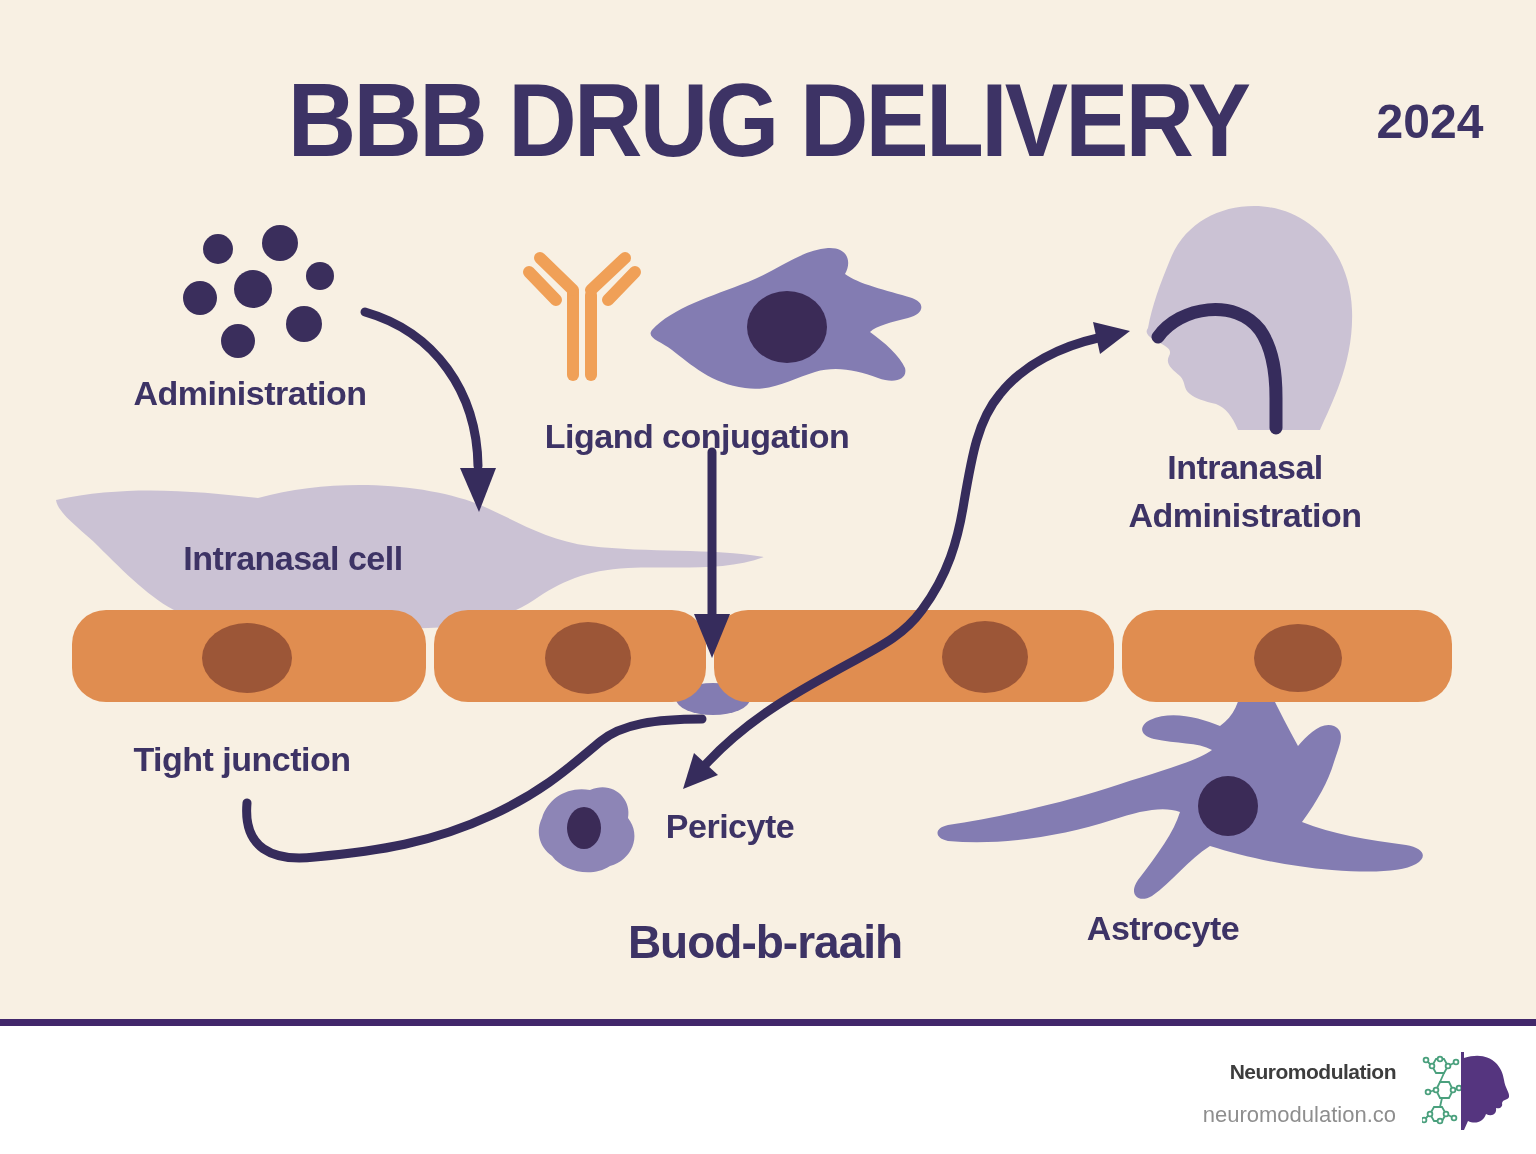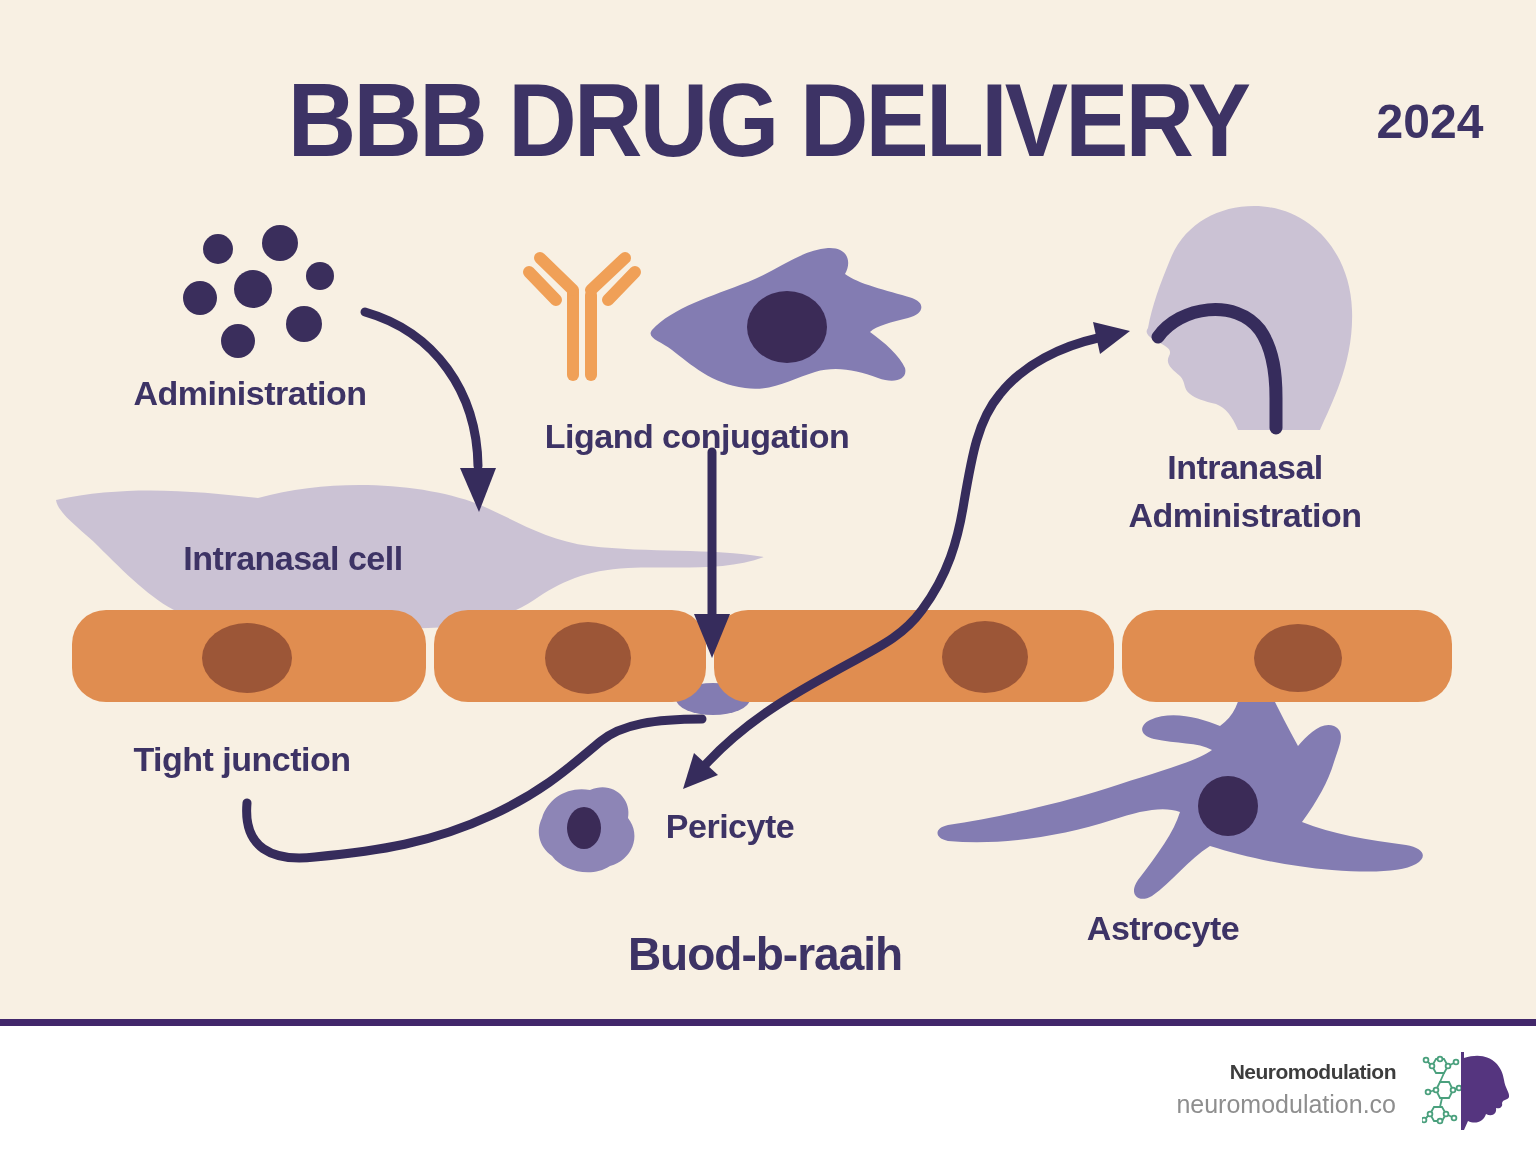--- a/index.html
+++ b/index.html
@@ -15,26 +15,26 @@
   .year{position:absolute;left:1370px;top:94px;width:120px;text-align:center;
        color:#3d3365;font-weight:700;font-size:48px;letter-spacing:0px;}
   .lbl{font-size:34px;}
   .lbl-nano{left:95px;top:373px;width:310px;}
   .lbl-ligand{left:507px;top:396px;width:380px;margin-top:20px;}
   .lbl-intranasal{left:1090px;top:444px;width:310px;line-height:1.4;}
   .lbl-endo{left:143px;top:538px;width:300px;}
   .lbl-tight{left:92px;top:739px;width:300px;}
   .lbl-pericyte{left:630px;top:806px;width:200px;}
   .lbl-astro{left:1043px;top:908px;width:240px;text-align:center;}
-  .caption{left:560px;top:915px;width:410px;font-size:46px;letter-spacing:-1px;margin-top:12px;}
+  .caption{left:560px;top:915px;width:410px;font-size:46px;letter-spacing:-1px;}
   .separator{position:absolute;left:0;top:1019px;width:1536px;height:7px;background:#42276b;}
   .footer{position:absolute;left:0;top:1026px;width:1536px;height:128px;background:#ffffff;}
   .brand-block{position:absolute;right:140px;top:1060px;width:420px;text-align:right;}
   .brand-name{color:#3d3d3d;font-weight:700;font-size:21px;letter-spacing:-0.5px;}
-  .brand-url{color:#8e8e8e;font-weight:400;font-size:25px;margin-top:6px;}
+  .brand-url{color:#8e8e8e;font-weight:400;font-size:22px;margin-top:18px;}
   .logo-box{position:absolute;left:1422px;top:1044px;width:88px;height:90px;}
 </style>
 </head>
 <body>
 
 <div class="stage">
   <div class="canvas"></div>
 
   <svg class="scene" viewBox="0 0 1536 1154">
 

